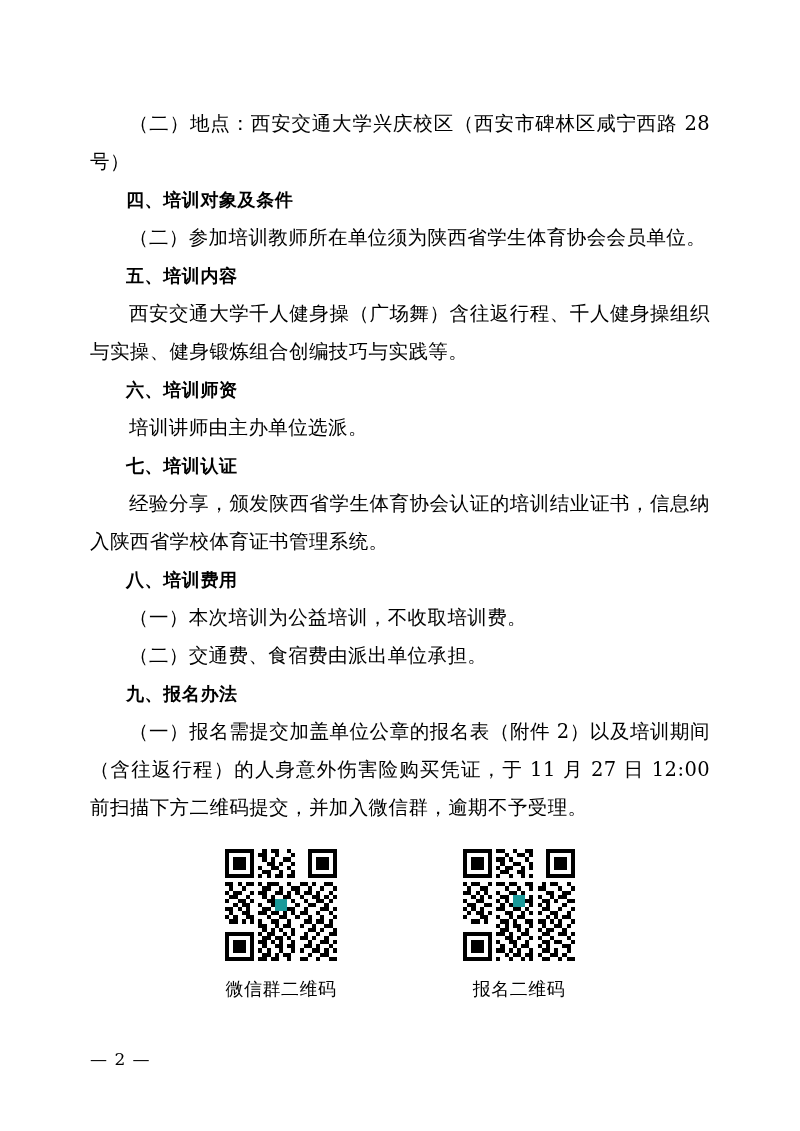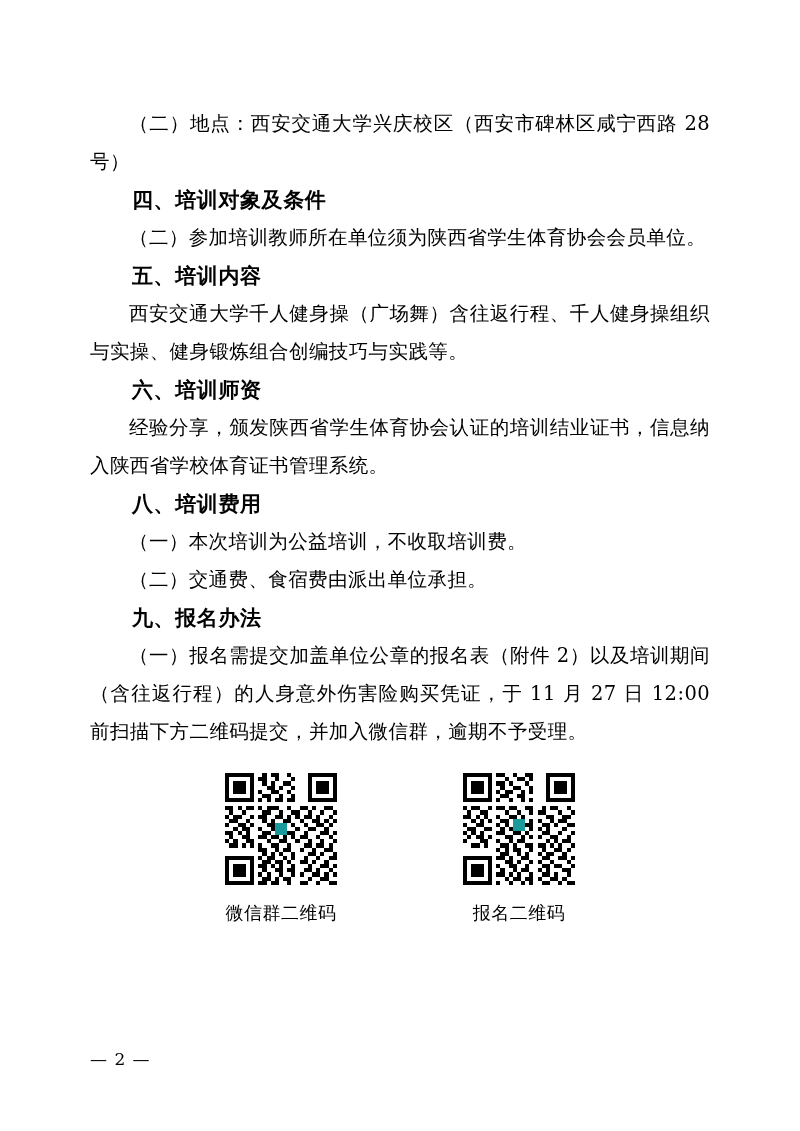--- a/index.html
+++ b/index.html
@@ -32,21 +32,21 @@
   }
   p {
     margin: 0;
   }
   .indent {
     text-indent: 2em;
   }
   .heading {
     font-family: "DejaVu Sans", "Liberation Sans", sans-serif;
     font-weight: bold;
-    font-size: 21px;
+    font-size: 18px;
     line-height: 38px;
     text-indent: 2em;
     letter-spacing: 0.6px;
   }
   .qr-row {
     margin-top: 18px;
     display: flex;
     justify-content: center;
     gap: 118px;
     align-items: center;
@@ -82,21 +82,23 @@
 
   <p class="body-text indent">（二）地点：西安交通大学兴庆校区（西安市碑林区咸宁西路 28 号）</p>
 
   <p class="heading">四、培训对象及条件</p>
   <p class="body-text indent">（二）参加培训教师所在单位须为陕西省学生体育协会会员单位。</p>
 
   <p class="heading">五、培训内容</p>
   <p class="body-text indent">西安交通大学千人健身操（广场舞）含往返行程、千人健身操组织与实操、健身锻炼组合创编技巧与实践等。</p>
 
   <p class="heading">六、培训师资</p>
-
+  <p class="body-text indent">培训讲师由主办单位选派。</p>
+
+  <p class="heading">七、培训认证</p>
   <p class="body-text indent">经验分享，颁发陕西省学生体育协会认证的培训结业证书，信息纳入陕西省学校体育证书管理系统。</p>
 
   <p class="heading">八、培训费用</p>
   <p class="body-text indent">（一）本次培训为公益培训，不收取培训费。</p>
   <p class="body-text indent">（二）交通费、食宿费由派出单位承担。</p>
 
   <p class="heading">九、报名办法</p>
   <p class="body-text indent">（一）报名需提交加盖单位公章的报名表（附件 2）以及培训期间（含往返行程）的人身意外伤害险购买凭证，于 11 月 27 日 12:00 前扫描下方二维码提交，并加入微信群，逾期不予受理。</p>
 
   <div class="qr-row">

